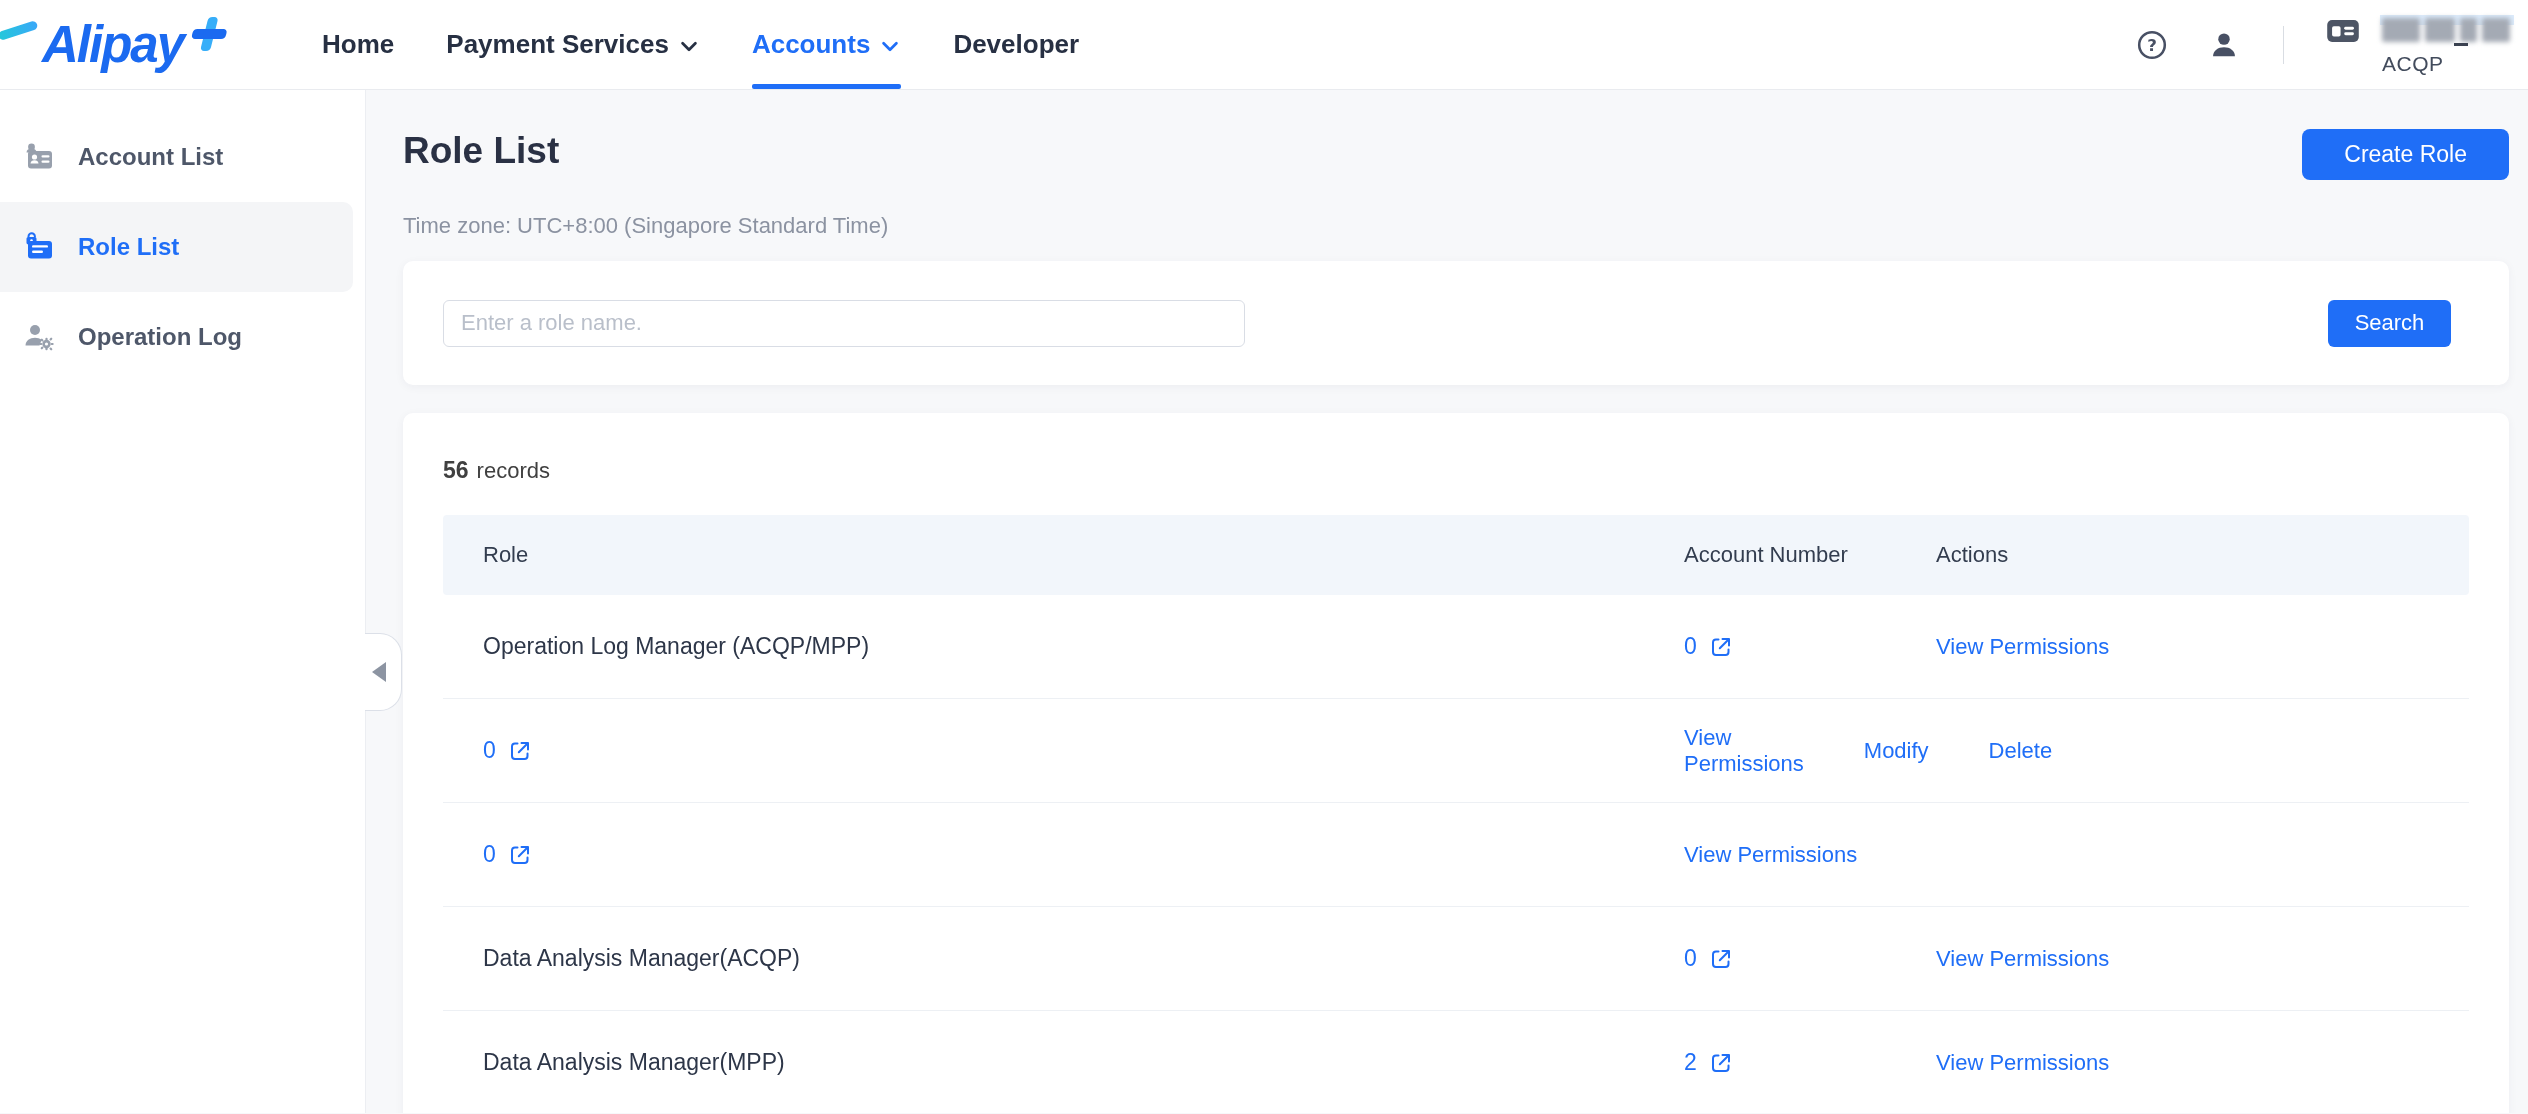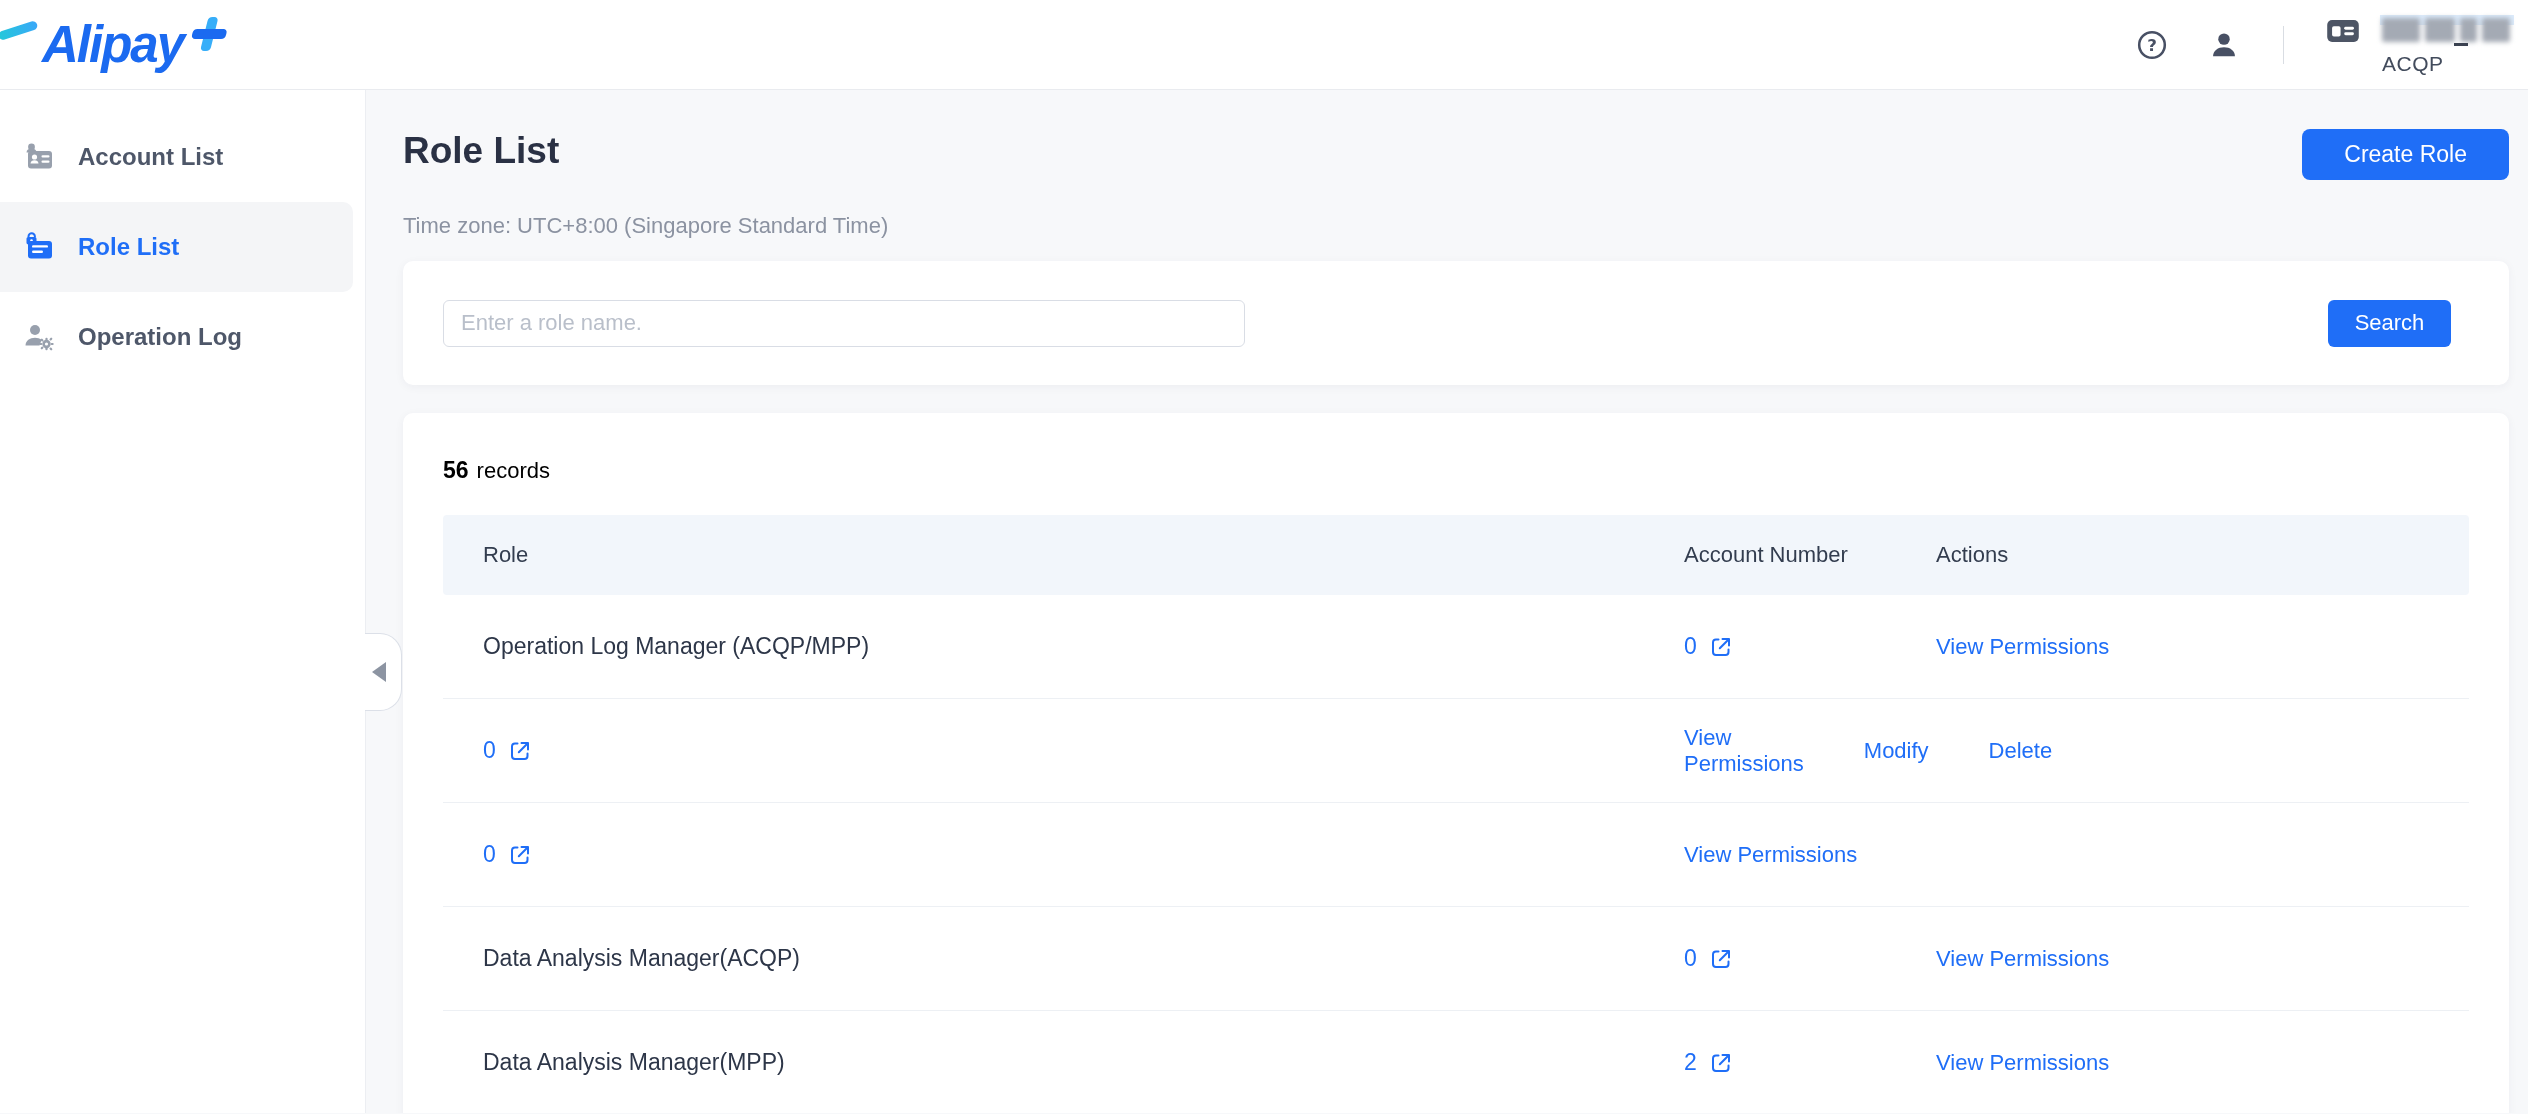--- a/index.html
+++ b/index.html
@@ -73,21 +73,21 @@
   .card { background:#fff; border-radius:10px; box-shadow:0 2px 10px rgba(30,45,80,.05); }
   .search-card { margin-top:22px; height:124px; display:flex; align-items:center;
     justify-content:space-between; padding:0 58px 0 40px; }
   .search-input {
     width:802px; height:47px; border:1px solid #d9dde5; border-radius:6px; padding:0 17px;
     font-size:22px; color:#2c3546; font-family:"Liberation Sans", sans-serif; outline:none; background:#fff;
   }
   .search-input::placeholder { color:#b9bfca; }
   .btn-search { height:47px; width:123px; font-size:22px; border-radius:6px; }
   .table-card { margin-top:28px; min-height:712px; padding:44px 40px 0 40px; border-radius:10px 10px 0 0; }
-  .records { font-size:22px; color:#000000; margin-bottom:31px; }
+  .records { font-size:22px; color:#404040; margin-bottom:31px; }
   .records b { font-size:23px; font-weight:800; margin-right:8px; }
   .tgrid { display:grid; grid-template-columns:1201px 252px auto; align-items:center; padding-left:40px; }
   .thead { height:80px; background:#f2f6fb; border-radius:4px; font-size:22px; color:#333d4f; font-weight:500; }
   .trow { height:104px; border-bottom:1px solid #edf0f4; }
   .cell-role { font-size:23px; color:#2d3648; }
   .cell-acct { display:flex; align-items:center; gap:12px; }
   .link { color:#1f6ef7; font-size:22px; cursor:pointer; text-decoration:none; }
   .acct-num { font-size:23px; }
   .cell-actions { display:flex; align-items:center; gap:60px; }
   .extlink { width:24px; height:24px; display:inline-flex; cursor:pointer; }
@@ -100,20 +100,41 @@
     <span class="logo-word">Alipay</span>
     <span class="logo-swoosh"></span>
     <span class="logo-plus">
       <svg width="42" height="46" viewBox="0 0 42 46">
         <g transform="skewX(-14) translate(8,0)">
           <rect x="14" y="2" width="10" height="34" rx="4" fill="#37aef9"></rect>
           <rect x="2" y="14" width="34" height="10" rx="4" fill="#1b6af0"></rect>
         </g>
       </svg>
     </span>
+  </div>
+  <div class="nav">
+    <div class="nav-item">
+      <span>Home</span>
+    </div>
+    <div class="nav-item">
+      <span>Payment Services</span>
+      <svg class="chev" viewBox="0 0 24 24" fill="none" stroke="#273043" stroke-width="3" stroke-linecap="round" stroke-linejoin="round">
+          <path d="M5 9l7 7 7-7"></path>
+        </svg>
+    </div>
+    <div class="nav-item active">
+      <span>Accounts</span>
+      <svg class="chev" viewBox="0 0 24 24" fill="none" stroke="#1f6ef7" stroke-width="3" stroke-linecap="round" stroke-linejoin="round">
+          <path d="M5 9l7 7 7-7"></path>
+        </svg>
+      <span class="underline"></span>
+    </div>
+    <div class="nav-item">
+      <span>Developer</span>
+    </div>
   </div>
   <div class="header-right">
     <div class="hicon">
       <svg width="32" height="32" viewBox="0 0 24 24" fill="none">
         <circle cx="12" cy="12" r="9.6" stroke="#485064" stroke-width="1.9"></circle>
         <text x="12" y="16.4" text-anchor="middle" font-size="12.5" font-weight="bold" fill="#485064" font-family="DejaVu Sans, sans-serif">?</text>
       </svg>
     </div>
     <div class="hicon" style="margin-left:38px">
       <svg width="32" height="32" viewBox="0 0 24 24" fill="#485064">

